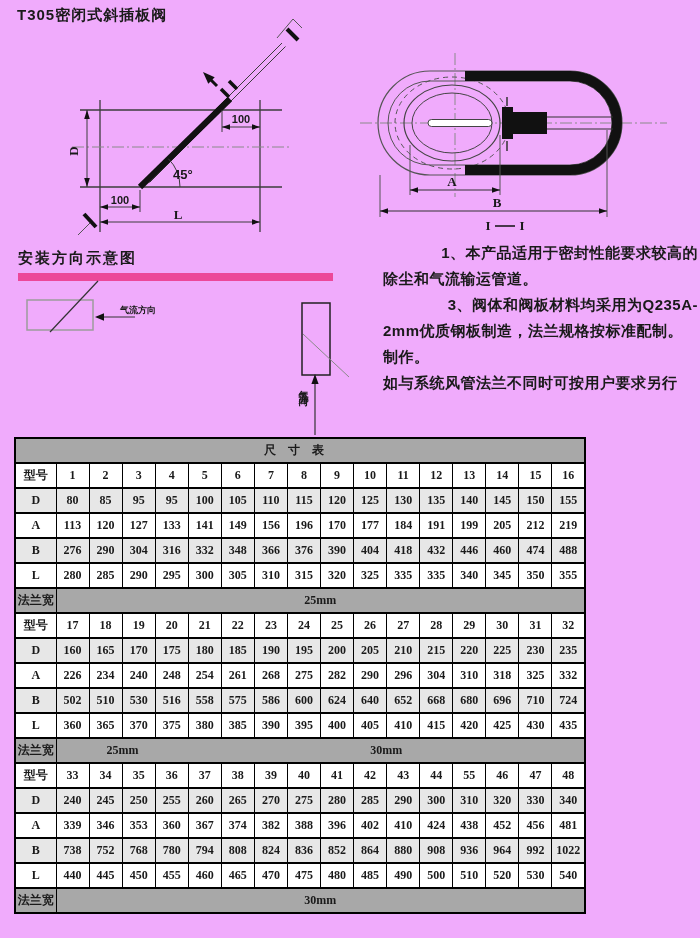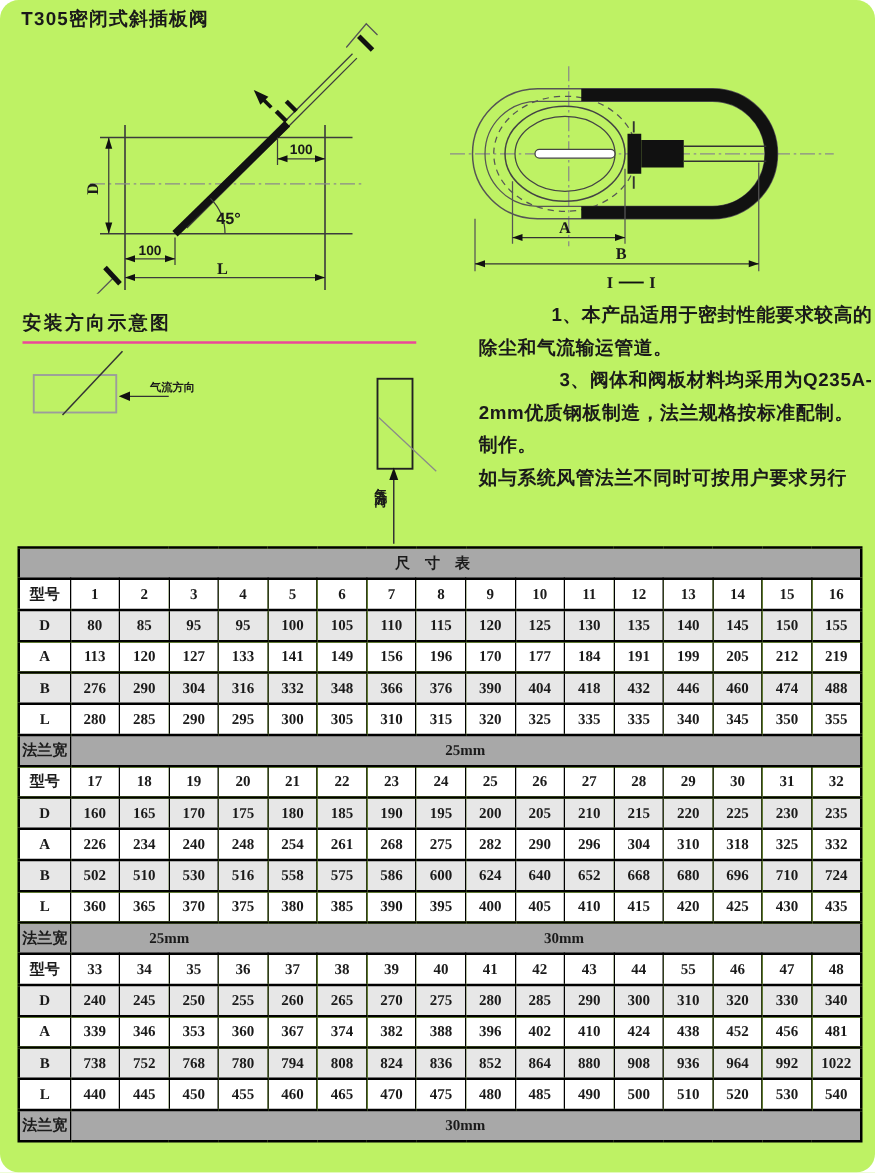--- a/index.html
+++ b/index.html
@@ -1,32 +1,32 @@
 <!DOCTYPE html>
 <html style="--gray_dark: #a8a8a8; --gray_light: #e7e7e7; --ink: #1a1a1a; --line: #3c3c3c;"><head>
 <meta charset="utf-8">
 <style>
   :root{
     --gray_dark:#a8a8a8; --gray_light:#e7e7e7; --ink:#1a1a1a; --line:#3c3c3c;
   }
   html,body{margin:0;padding:0;background:#fff;}
-  .page{position:relative;width:700px;height:938px;background:#bef264;overflow:hidden;
-        font-family:"Liberation Sans",sans-serif;color:var(--ink);border-radius:15px;}
+  .page{position:relative;width:700px;height:938px;background:#f0abfc;overflow:hidden;
+        font-family:"Liberation Sans",sans-serif;color:var(--ink);}
   .title{position:absolute;left:17px;top:6px;font-size:15px;font-weight:bold;letter-spacing:1px;}
   .svgbox{position:absolute;}
   .inst-heading{position:absolute;left:18px;top:249px;width:315px;font-size:15px;font-weight:bold;
-        letter-spacing:2px;padding-bottom:5px;border-bottom:2px solid #ec4899;}
+        letter-spacing:2px;padding-bottom:5px;border-bottom:8px solid #ec4899;}
   .vert-label{position:absolute;left:296px;top:382px;width:14px;height:52px;
         writing-mode:vertical-rl;font-size:10px;font-weight:bold;letter-spacing:2px;line-height:14px;}
   .notes{position:absolute;left:383px;top:240px;width:315px;}
   .note-line{font-size:15px;font-weight:bold;line-height:26px;white-space:nowrap;letter-spacing:0.5px;}
   .note-line.indent{padding-left:29px;text-align:right;}
 
   .tablewrap{position:absolute;left:14px;top:437px;width:676px;}
-  table.dims{width:676px;border-collapse:collapse;table-layout:fixed;
+  table.dims{width:572px;border-collapse:collapse;table-layout:fixed;
         font-family:"Liberation Serif",serif;}
   table.dims td{border:2px solid #000;border-left-width:1px;border-right-width:1px;
         text-align:center;vertical-align:middle;font-size:12px;font-weight:bold;
         height:23px;padding:0;overflow:hidden;}
   table.dims{border:2px solid #000;}
   col.c0{width:41px;}
   td.ttl{background:var(--gray_dark);height:26px;font-size:14px;letter-spacing:12px;
         font-family:"Liberation Sans",sans-serif;}
   tr.row-plain td{background:#fff;}
   tr.row-shade td{background:var(--gray_light);}

